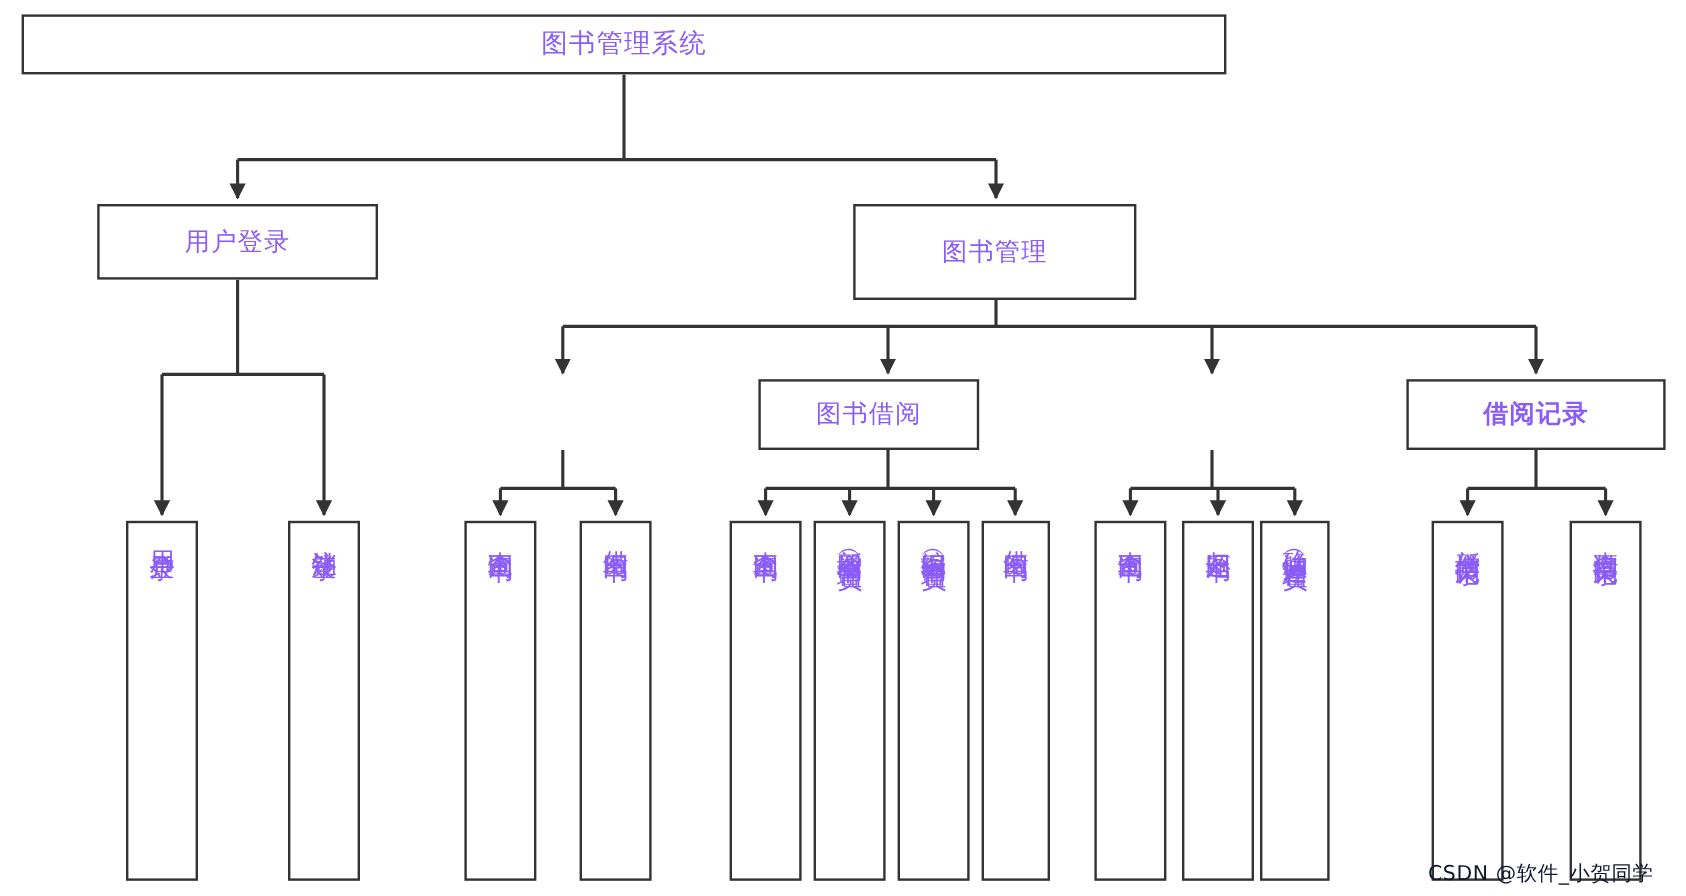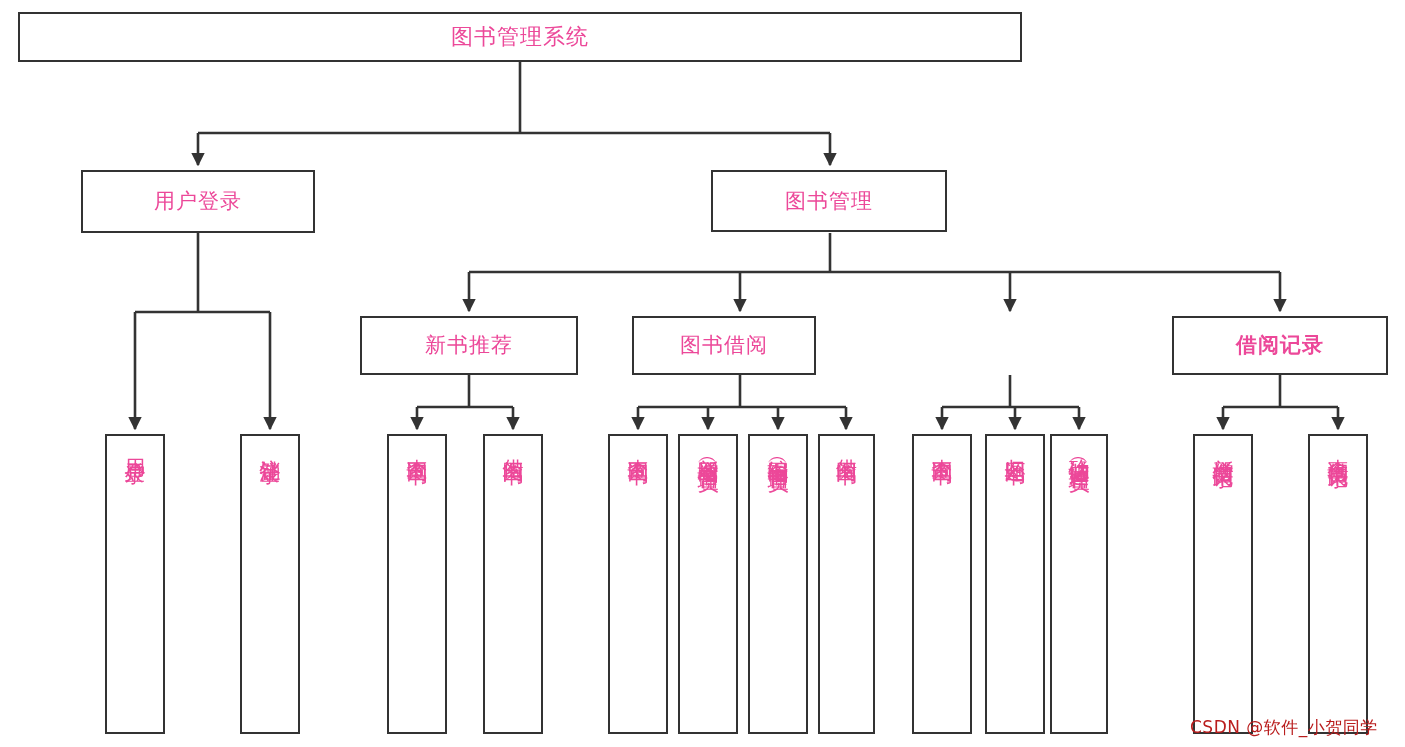--- a/index.html
+++ b/index.html
@@ -29,21 +29,21 @@
     border:2px solid #333333;
     display:flex;
     align-items:center;
     justify-content:center;
     z-index:2;
   }
   .node .label{
     font-size:21px;
     line-height:1.15;
     letter-spacing:1px;
-    color:#ec4899;
+    color:#8b5cf6;
     white-space:nowrap;
   }
   
   .node.h .label{ writing-mode:horizontal-tb; }
   
   .node.v{
     align-items:flex-start;
     justify-content:center;
     padding-top:6px;
   }
@@ -53,21 +53,21 @@
     font-size:21px;
     line-height:1.05;
     letter-spacing:2px;
     white-space:nowrap;
   }
   #root-node .label{ font-size:22px; }
   .watermark{
     position:absolute;
     z-index:5;
     font-size:17px;
-    color:#b91c1c;
+    color:#0f172a;
     letter-spacing:0.5px;
     white-space:nowrap;
     font-family:"DejaVu Sans","Liberation Sans",sans-serif;
   }
 </style>
 </head>
 <body>
 
 <div id="canvas">
 
@@ -121,27 +121,24 @@
     </g>
   </svg>
 
   <div class="node h" id="root-node" style="left:18px; top:12px; width:1004px; height:50px;">
     <span class="label">图书管理系统</span>
   </div>
 
   <div class="node h" style="left:81px; top:170px; width:234px; height:63px;">
     <span class="label">用户登录</span>
   </div>
-  <div class="node h" style="left:711px; top:170px; width:236px; height:62px;">
+  <div class="node h" style="left:711px; top:170px; width:236px; height:80px;">
     <span class="label">图书管理</span>
   </div>
 
-  <div class="node h" style="left:360px; top:316px; width:218px; height:59px;">
-    <span class="label">新书推荐</span>
-  </div>
   <div class="node h" style="left:632px; top:316px; width:184px; height:59px;">
     <span class="label">图书借阅</span>
   </div>
   <div class="node h" style="left:1172px; top:316px; width:216px; height:59px;font-weight:bold;">
     <span class="label">借阅记录</span>
   </div>
 
   <div class="node v" style="left:105px; top:434px; width:60px; height:300px;">
     <span class="label">用户登录</span>
   </div>

